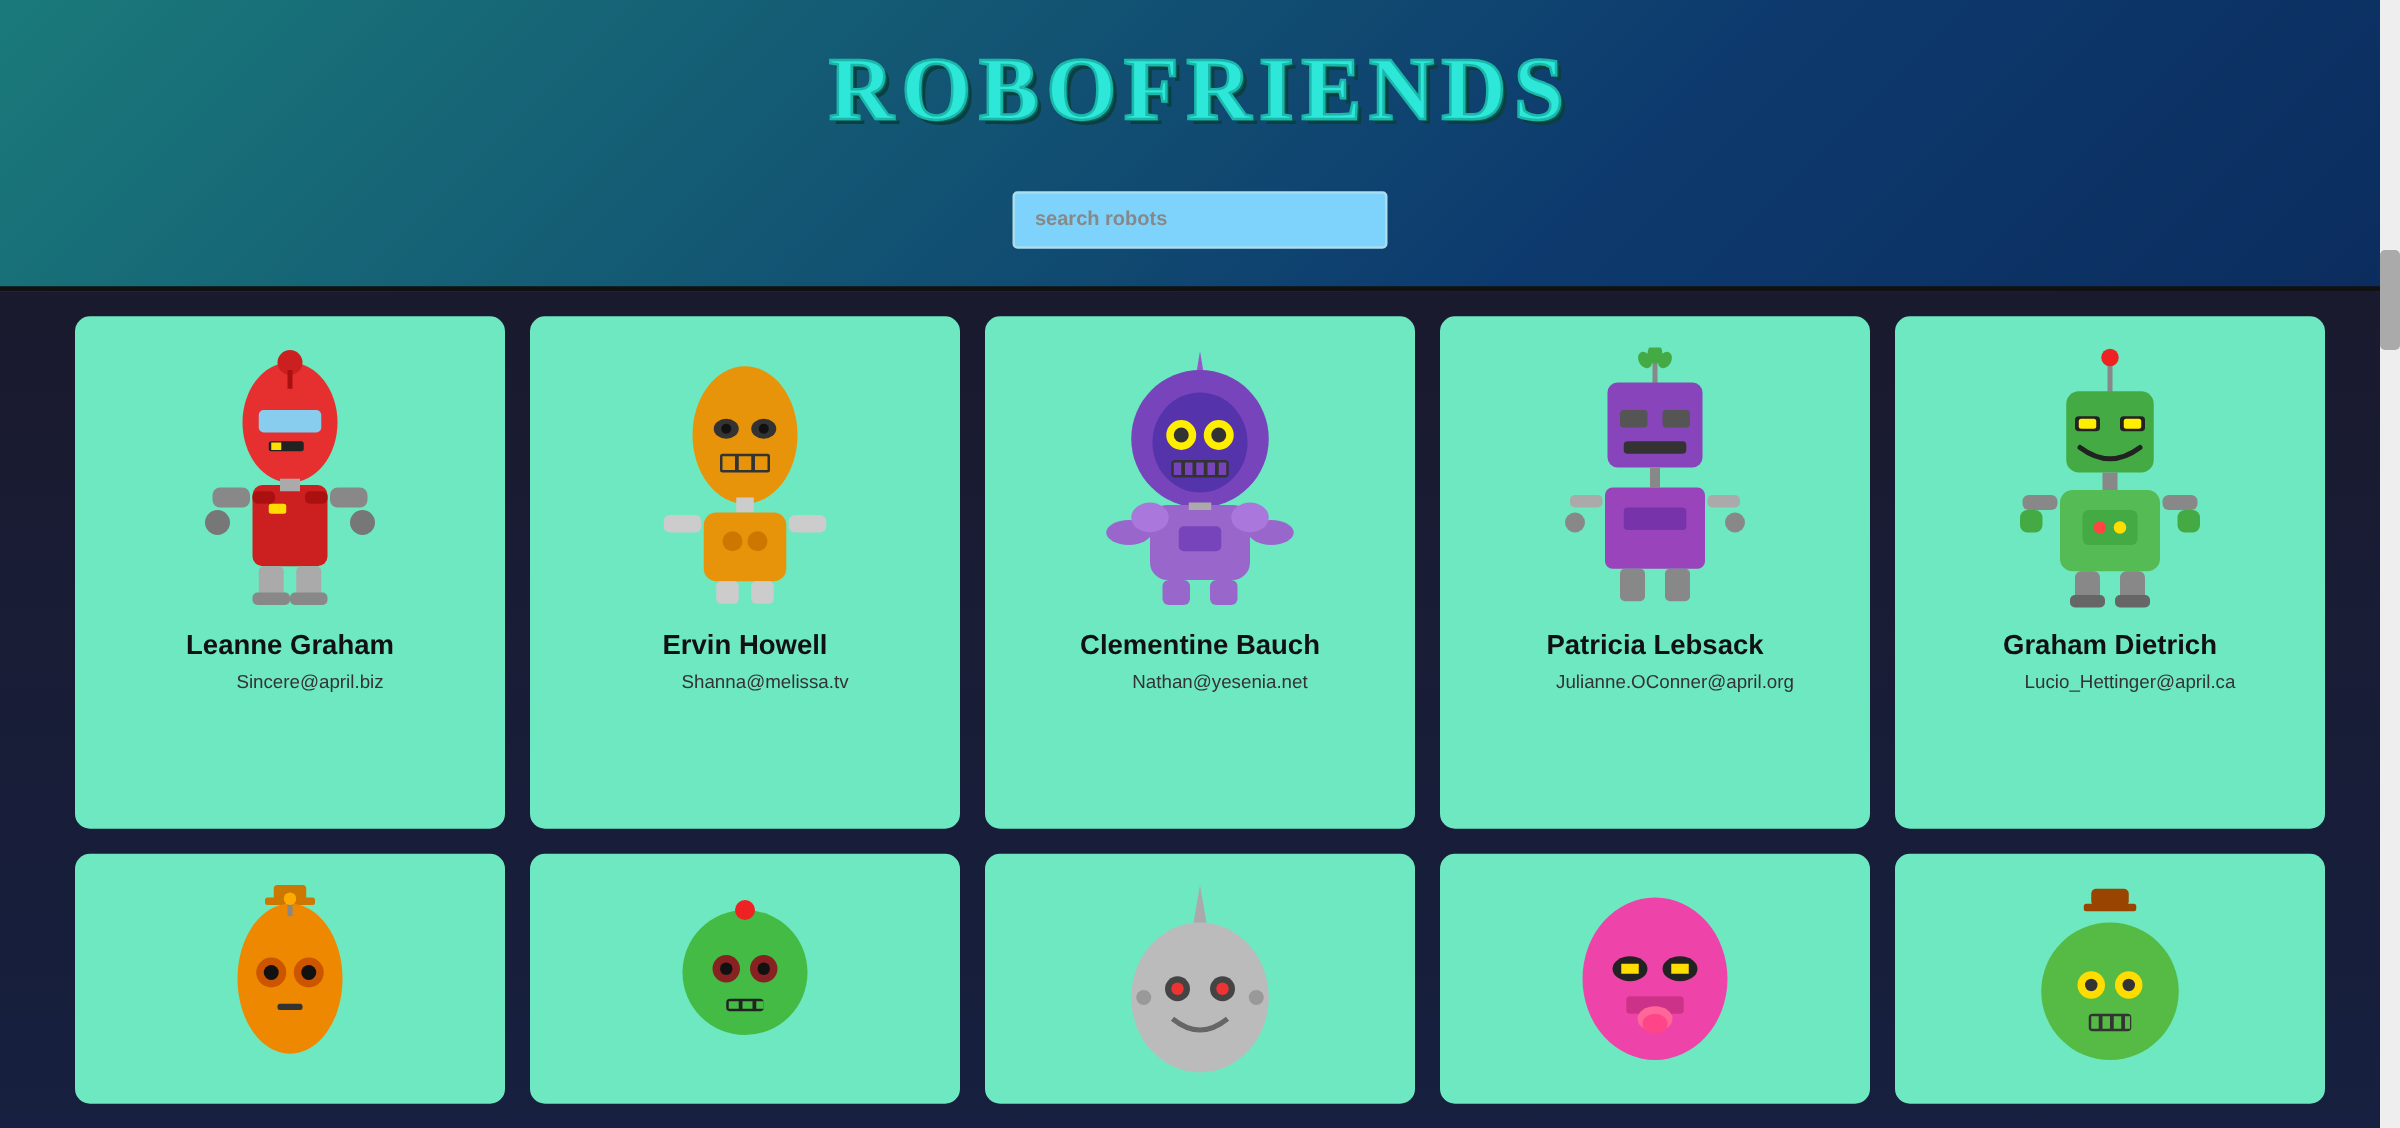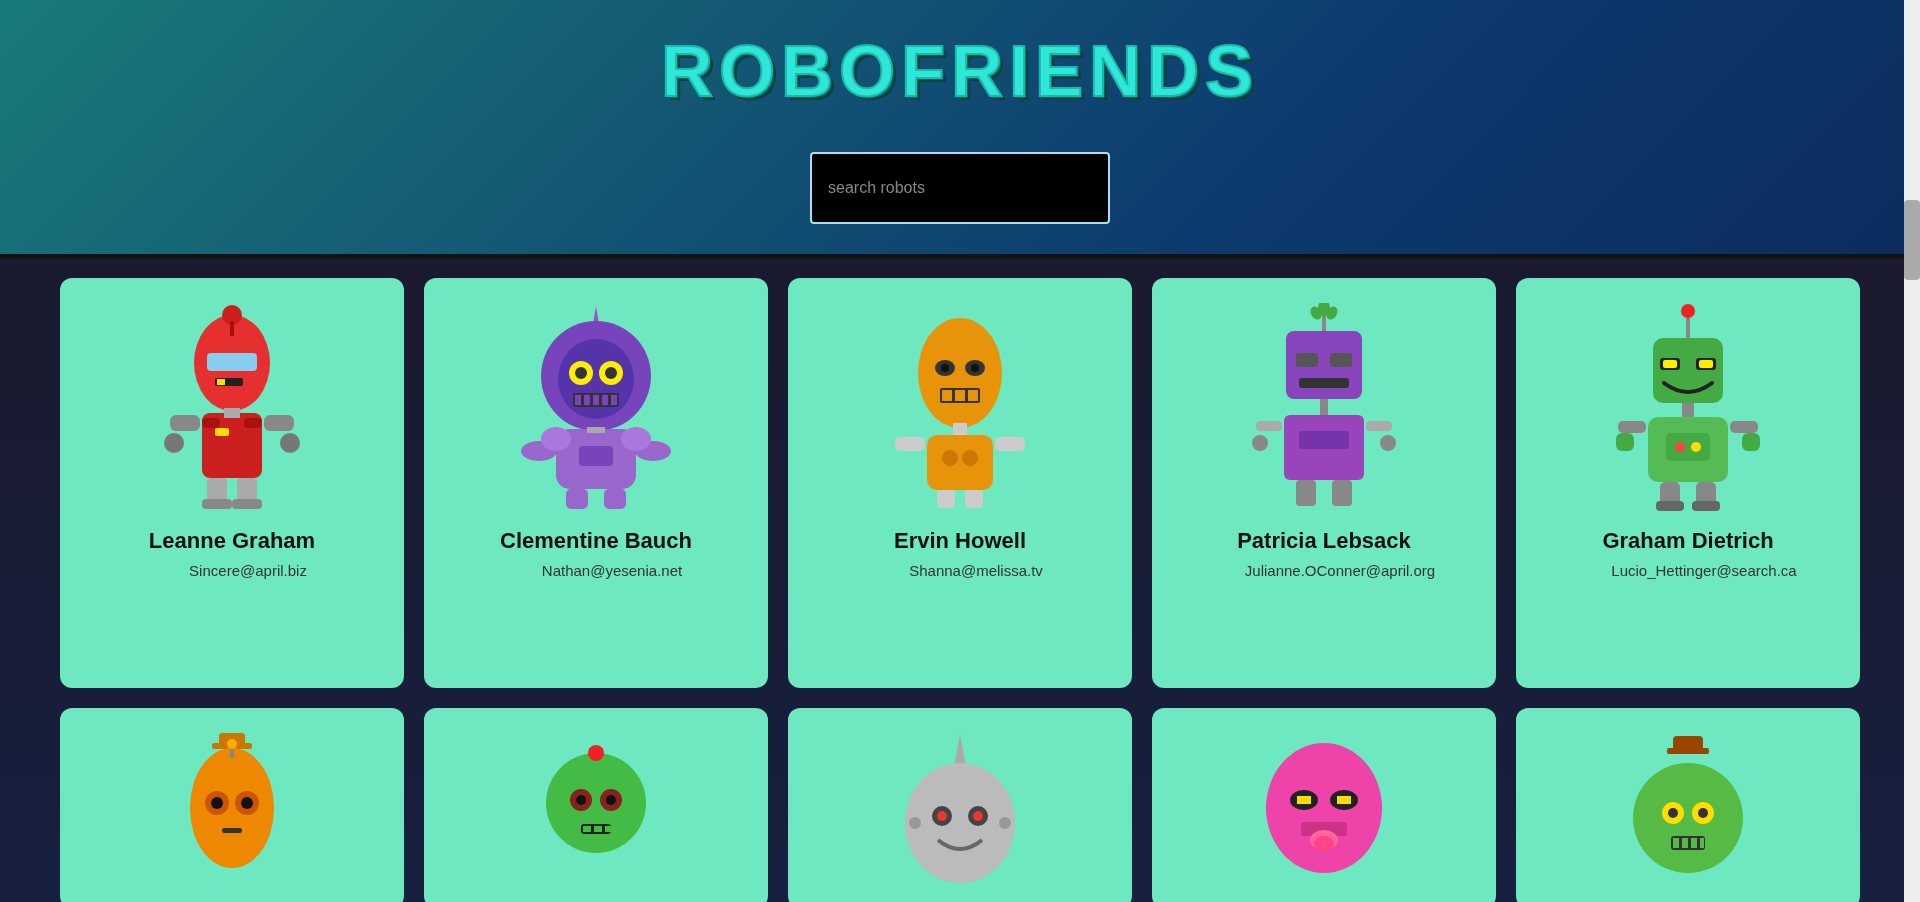--- a/index.html
+++ b/index.html
@@ -16,41 +16,42 @@
       text-align: center;
       padding: 30px 0 20px 0;
     }
 
     .logo {
       font-size: 72px;
       font-weight: 900;
       color: #2de8d8;
       letter-spacing: 6px;
       text-transform: uppercase;
-      font-family: Liberation Sans, sans-serif;
+      font-family: Liberation Serif, serif;
       -webkit-text-stroke: 2px #1ab8aa;
       text-shadow: 2px 2px 0px #0d6060, 4px 4px 0px #0a4040;
       display: inline-block;
     }
 
     .search-container {
       display: flex;
       justify-content: center;
       margin: 20px 0 30px 0;
     }
 
     .search-input {
       width: 300px;
-      padding: 25px 16px;
+      padding: 12px 16px;
       font-size: 16px;
       border: 2px solid #aaddee;
-      background: #000000;
+      background: #7dd3fc;
       border-radius: 4px;
       color: #666;
       outline: none;
+      font-weight: bold;
     }
 
     .search-input::placeholder {
       color: #888;
     }
 
     .divider {
       width: 100%;
       height: 4px;
       background: #111;
@@ -177,20 +178,56 @@
         <rect x="50" y="115" width="18" height="10" rx="4" fill="#aa1010"></rect>
         <rect x="92" y="115" width="18" height="10" rx="4" fill="#aa1010"></rect>
       </svg>
     </div>
     <div class="robot-name">Leanne Graham</div>
     <div class="robot-email">Sincere@april.biz</div>
   </div>
 
   <div class="robot-card">
     <div class="robot-img-area">
+      <svg width="150" height="210" viewBox="0 0 150 210" xmlns="http://www.w3.org/2000/svg">
+
+        <ellipse cx="75" cy="70" rx="42" ry="55" fill="#e8940a"></ellipse>
+
+        <ellipse cx="60" cy="65" rx="10" ry="8" fill="#333"></ellipse>
+        <ellipse cx="90" cy="65" rx="10" ry="8" fill="#333"></ellipse>
+        <circle cx="60" cy="65" r="4" fill="#111"></circle>
+        <circle cx="90" cy="65" r="4" fill="#111"></circle>
+
+        <rect x="55" y="85" width="40" height="15" rx="2" fill="#333"></rect>
+        <rect x="57" y="87" width="10" height="11" fill="#e8940a"></rect>
+        <rect x="70" y="87" width="10" height="11" fill="#e8940a"></rect>
+        <rect x="83" y="87" width="10" height="11" fill="#e8940a"></rect>
+
+        <rect x="68" y="120" width="14" height="12" fill="#ccc"></rect>
+
+        <rect x="42" y="132" width="66" height="55" rx="10" fill="#e8940a"></rect>
+
+        <rect x="10" y="134" width="30" height="14" rx="5" fill="#ccc"></rect>
+        <rect x="110" y="134" width="30" height="14" rx="5" fill="#ccc"></rect>
+
+        <circle cx="75" cy="190" r="0"></circle>
+
+        <circle cx="65" cy="155" r="8" fill="#cc7700"></circle>
+        <circle cx="85" cy="155" r="8" fill="#cc7700"></circle>
+
+        <rect x="52" y="187" width="18" height="18" rx="4" fill="#ccc"></rect>
+        <rect x="80" y="187" width="18" height="18" rx="4" fill="#ccc"></rect>
+      </svg>
+    </div>
+    <div class="robot-name">Ervin Howell</div>
+    <div class="robot-email">Shanna@melissa.tv</div>
+  </div>
+
+  <div class="robot-card">
+    <div class="robot-img-area">
       <svg width="170" height="215" viewBox="0 0 170 215" xmlns="http://www.w3.org/2000/svg">
 
         <polygon points="85,5 80,35 90,35" fill="#9955cc"></polygon>
 
         <circle cx="85" cy="75" r="55" fill="#7744bb"></circle>
 
         <ellipse cx="85" cy="78" rx="38" ry="40" fill="#5533aa"></ellipse>
 
         <circle cx="70" cy="72" r="12" fill="#ffee00"></circle>
         <circle cx="100" cy="72" r="12" fill="#ffee00"></circle>
@@ -219,56 +256,20 @@
         <rect x="55" y="188" width="22" height="20" rx="5" fill="#9966cc"></rect>
         <rect x="93" y="188" width="22" height="20" rx="5" fill="#9966cc"></rect>
       </svg>
     </div>
     <div class="robot-name">Clementine Bauch</div>
     <div class="robot-email">Nathan@yesenia.net</div>
   </div>
 
   <div class="robot-card">
     <div class="robot-img-area">
-      <svg width="150" height="210" viewBox="0 0 150 210" xmlns="http://www.w3.org/2000/svg">
-
-        <ellipse cx="75" cy="70" rx="42" ry="55" fill="#e8940a"></ellipse>
-
-        <ellipse cx="60" cy="65" rx="10" ry="8" fill="#333"></ellipse>
-        <ellipse cx="90" cy="65" rx="10" ry="8" fill="#333"></ellipse>
-        <circle cx="60" cy="65" r="4" fill="#111"></circle>
-        <circle cx="90" cy="65" r="4" fill="#111"></circle>
-
-        <rect x="55" y="85" width="40" height="15" rx="2" fill="#333"></rect>
-        <rect x="57" y="87" width="10" height="11" fill="#e8940a"></rect>
-        <rect x="70" y="87" width="10" height="11" fill="#e8940a"></rect>
-        <rect x="83" y="87" width="10" height="11" fill="#e8940a"></rect>
-
-        <rect x="68" y="120" width="14" height="12" fill="#ccc"></rect>
-
-        <rect x="42" y="132" width="66" height="55" rx="10" fill="#e8940a"></rect>
-
-        <rect x="10" y="134" width="30" height="14" rx="5" fill="#ccc"></rect>
-        <rect x="110" y="134" width="30" height="14" rx="5" fill="#ccc"></rect>
-
-        <circle cx="75" cy="190" r="0"></circle>
-
-        <circle cx="65" cy="155" r="8" fill="#cc7700"></circle>
-        <circle cx="85" cy="155" r="8" fill="#cc7700"></circle>
-
-        <rect x="52" y="187" width="18" height="18" rx="4" fill="#ccc"></rect>
-        <rect x="80" y="187" width="18" height="18" rx="4" fill="#ccc"></rect>
-      </svg>
-    </div>
-    <div class="robot-name">Ervin Howell</div>
-    <div class="robot-email">Shanna@melissa.tv</div>
-  </div>
-
-  <div class="robot-card">
-    <div class="robot-img-area">
       <svg width="160" height="210" viewBox="0 0 160 210" xmlns="http://www.w3.org/2000/svg">
 
         <rect x="78" y="5" width="4" height="25" fill="#888"></rect>
         <ellipse cx="80" cy="5" rx="6" ry="8" fill="#44aa44"></ellipse>
         <ellipse cx="72" cy="10" rx="5" ry="7" fill="#44aa44" transform="rotate(-30 72 10)"></ellipse>
         <ellipse cx="88" cy="10" rx="5" ry="7" fill="#44aa44" transform="rotate(30 88 10)"></ellipse>
 
         <rect x="42" y="28" width="76" height="68" rx="8" fill="#8844bb"></rect>
 
         <rect x="52" y="50" width="22" height="14" rx="3" fill="#555"></rect>
@@ -328,21 +329,21 @@
         <rect x="134" y="130" width="18" height="18" rx="6" fill="#44aa44"></rect>
 
         <rect x="52" y="179" width="20" height="24" rx="5" fill="#888"></rect>
         <rect x="88" y="179" width="20" height="24" rx="5" fill="#888"></rect>
 
         <rect x="48" y="198" width="28" height="10" rx="4" fill="#666"></rect>
         <rect x="84" y="198" width="28" height="10" rx="4" fill="#666"></rect>
       </svg>
     </div>
     <div class="robot-name">Graham Dietrich</div>
-    <div class="robot-email">Lucio_Hettinger@search.ca</div>
+    <div class="robot-email">Lucio_Hettinger@april.ca</div>
   </div>
 
   <div class="robot-card partial">
     <div class="robot-img-area" style="height:160px;">
       <svg width="130" height="160" viewBox="0 0 130 160" xmlns="http://www.w3.org/2000/svg">
 
         <rect x="52" y="5" width="26" height="12" rx="3" fill="#cc7700"></rect>
         <rect x="45" y="15" width="40" height="6" rx="2" fill="#cc7700"></rect>
 
         <ellipse cx="65" cy="80" rx="42" ry="60" fill="#ee8800"></ellipse>

